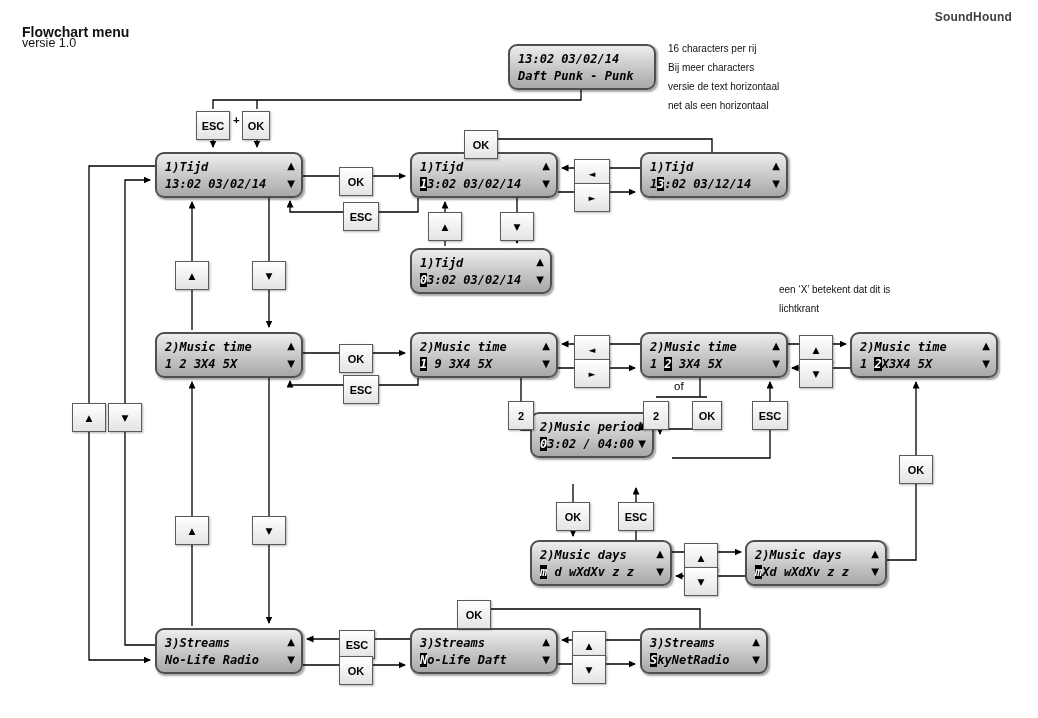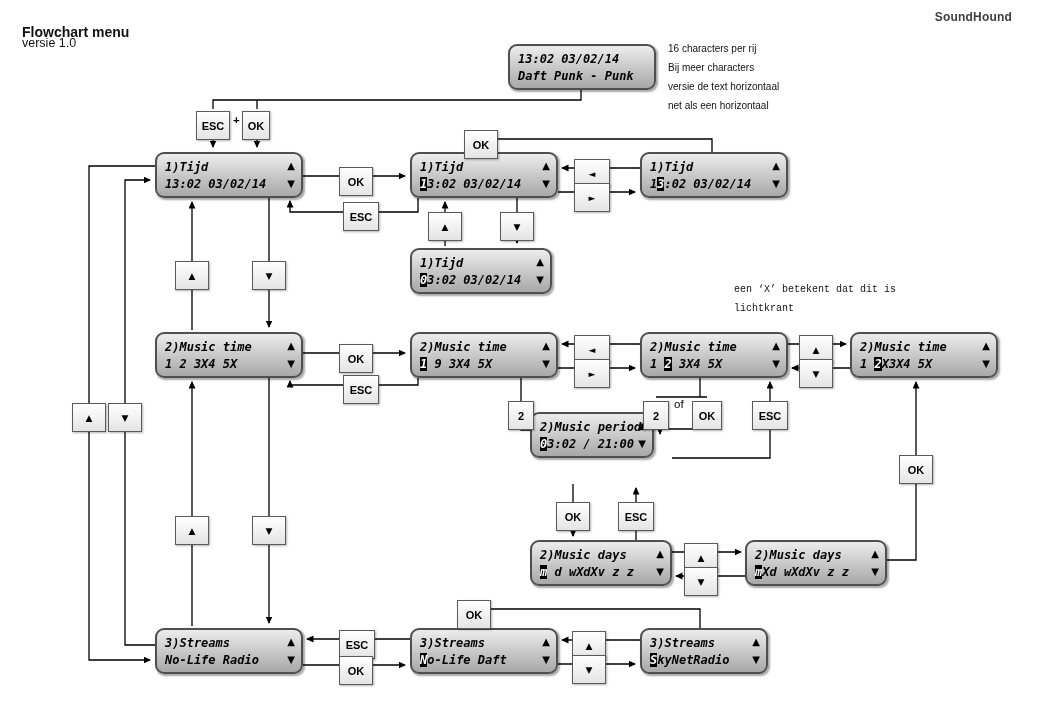--- a/index.html
+++ b/index.html
@@ -8,25 +8,25 @@
     font-family:"Liberation Sans", sans-serif; overflow:hidden;
   }
   svg.wires { position:absolute; left:0; top:0; z-index:0; }
 
   .title   { position:absolute; left:22px; top:24px; font-size:14px; font-weight:600; color:#111; }
   .version { position:absolute; left:22px; top:36px; font-size:12.5px; color:#111; }
   .brand   { position:absolute; right:26px; top:10px; font-size:12px; font-weight:600; color:#404040; letter-spacing:.2px; }
 
   .note { position:absolute; font-size:10px; color:#111; line-height:19px; z-index:1; }
   .note-scroll    { left:668px; top:39px; }
-  .note-activated { left:734px; top:280px;font-family:Liberation Mono, monospace; }
+  .note-activated { left:779px; top:280px; }
 
   .conn-label { position:absolute; z-index:3; font-size:11.5px; color:#000; }
   .plus { left:233px; top:114px; font-weight:700; }
-  .of   { left:674px; top:398px; }
+  .of   { left:674px; top:380px; }
 
   .lcd {
     position:absolute; height:46px; box-sizing:border-box; z-index:1;
     border:2px solid #4f4f4f; border-radius:9px;
     background:linear-gradient(180deg,#ededed 0%, #c6c6c6 55%, #a8a8a8 100%);
     box-shadow:1.5px 1.5px 2px rgba(0,0,0,.35);
     padding:5px 22px 5px 8px;
     font-family:"DejaVu Sans Mono", monospace; font-weight:bold; font-size:12px; color:#000;
   }
   .lcd.no-ind { padding-right:8px; }
@@ -137,21 +137,21 @@
         <span class="lcd-ind ind-down">▼</span>
       </div>
       <div class="lcd" style="left: 410px; top: 152px; width: 148px;">
         <div class="lcd-line">1)Tijd</div>
         <div class="lcd-line"><span></span><span class="inv">1</span><span>3:02 03/02/14</span></div>
         <span class="lcd-ind ind-up">▲</span>
         <span class="lcd-ind ind-down">▼</span>
       </div>
       <div class="lcd" style="left: 640px; top: 152px; width: 148px;">
         <div class="lcd-line">1)Tijd</div>
-        <div class="lcd-line"><span>1</span><span class="inv">3</span><span>:02 03/02/14</span></div>
+        <div class="lcd-line"><span>1</span><span class="inv">3</span><span>:02 03/12/14</span></div>
         <span class="lcd-ind ind-up">▲</span>
         <span class="lcd-ind ind-down">▼</span>
       </div>
       <div class="lcd" style="left: 410px; top: 248px; width: 142px;">
         <div class="lcd-line">1)Tijd</div>
         <div class="lcd-line"><span></span><span class="inv">0</span><span>3:02 03/02/14</span></div>
         <span class="lcd-ind ind-up">▲</span>
         <span class="lcd-ind ind-down">▼</span>
       </div>
       <div class="lcd" style="left: 155px; top: 332px; width: 148px;">
@@ -173,21 +173,21 @@
         <span class="lcd-ind ind-down">▼</span>
       </div>
       <div class="lcd" style="left: 850px; top: 332px; width: 148px;">
         <div class="lcd-line">2)Music time</div>
         <div class="lcd-line"><span>1 </span><span class="inv">2</span><span>X3X4 5X</span></div>
         <span class="lcd-ind ind-up">▲</span>
         <span class="lcd-ind ind-down">▼</span>
       </div>
       <div class="lcd" style="left: 530px; top: 412px; width: 124px;">
         <div class="lcd-line">2)Music period</div>
-        <div class="lcd-line"><span></span><span class="inv">0</span><span>3:02 / 21:00</span></div>
+        <div class="lcd-line"><span></span><span class="inv">0</span><span>3:02 / 04:00</span></div>
         <span class="lcd-ind ind-up">▲</span>
         <span class="lcd-ind ind-down">▼</span>
       </div>
       <div class="lcd" style="left: 530px; top: 540px; width: 142px;">
         <div class="lcd-line">2)Music days</div>
         <div class="lcd-line"><span></span><span class="inv">m</span><span> d wXdXv z z</span></div>
         <span class="lcd-ind ind-up">▲</span>
         <span class="lcd-ind ind-down">▼</span>
       </div>
       <div class="lcd" style="left: 745px; top: 540px; width: 142px;">

